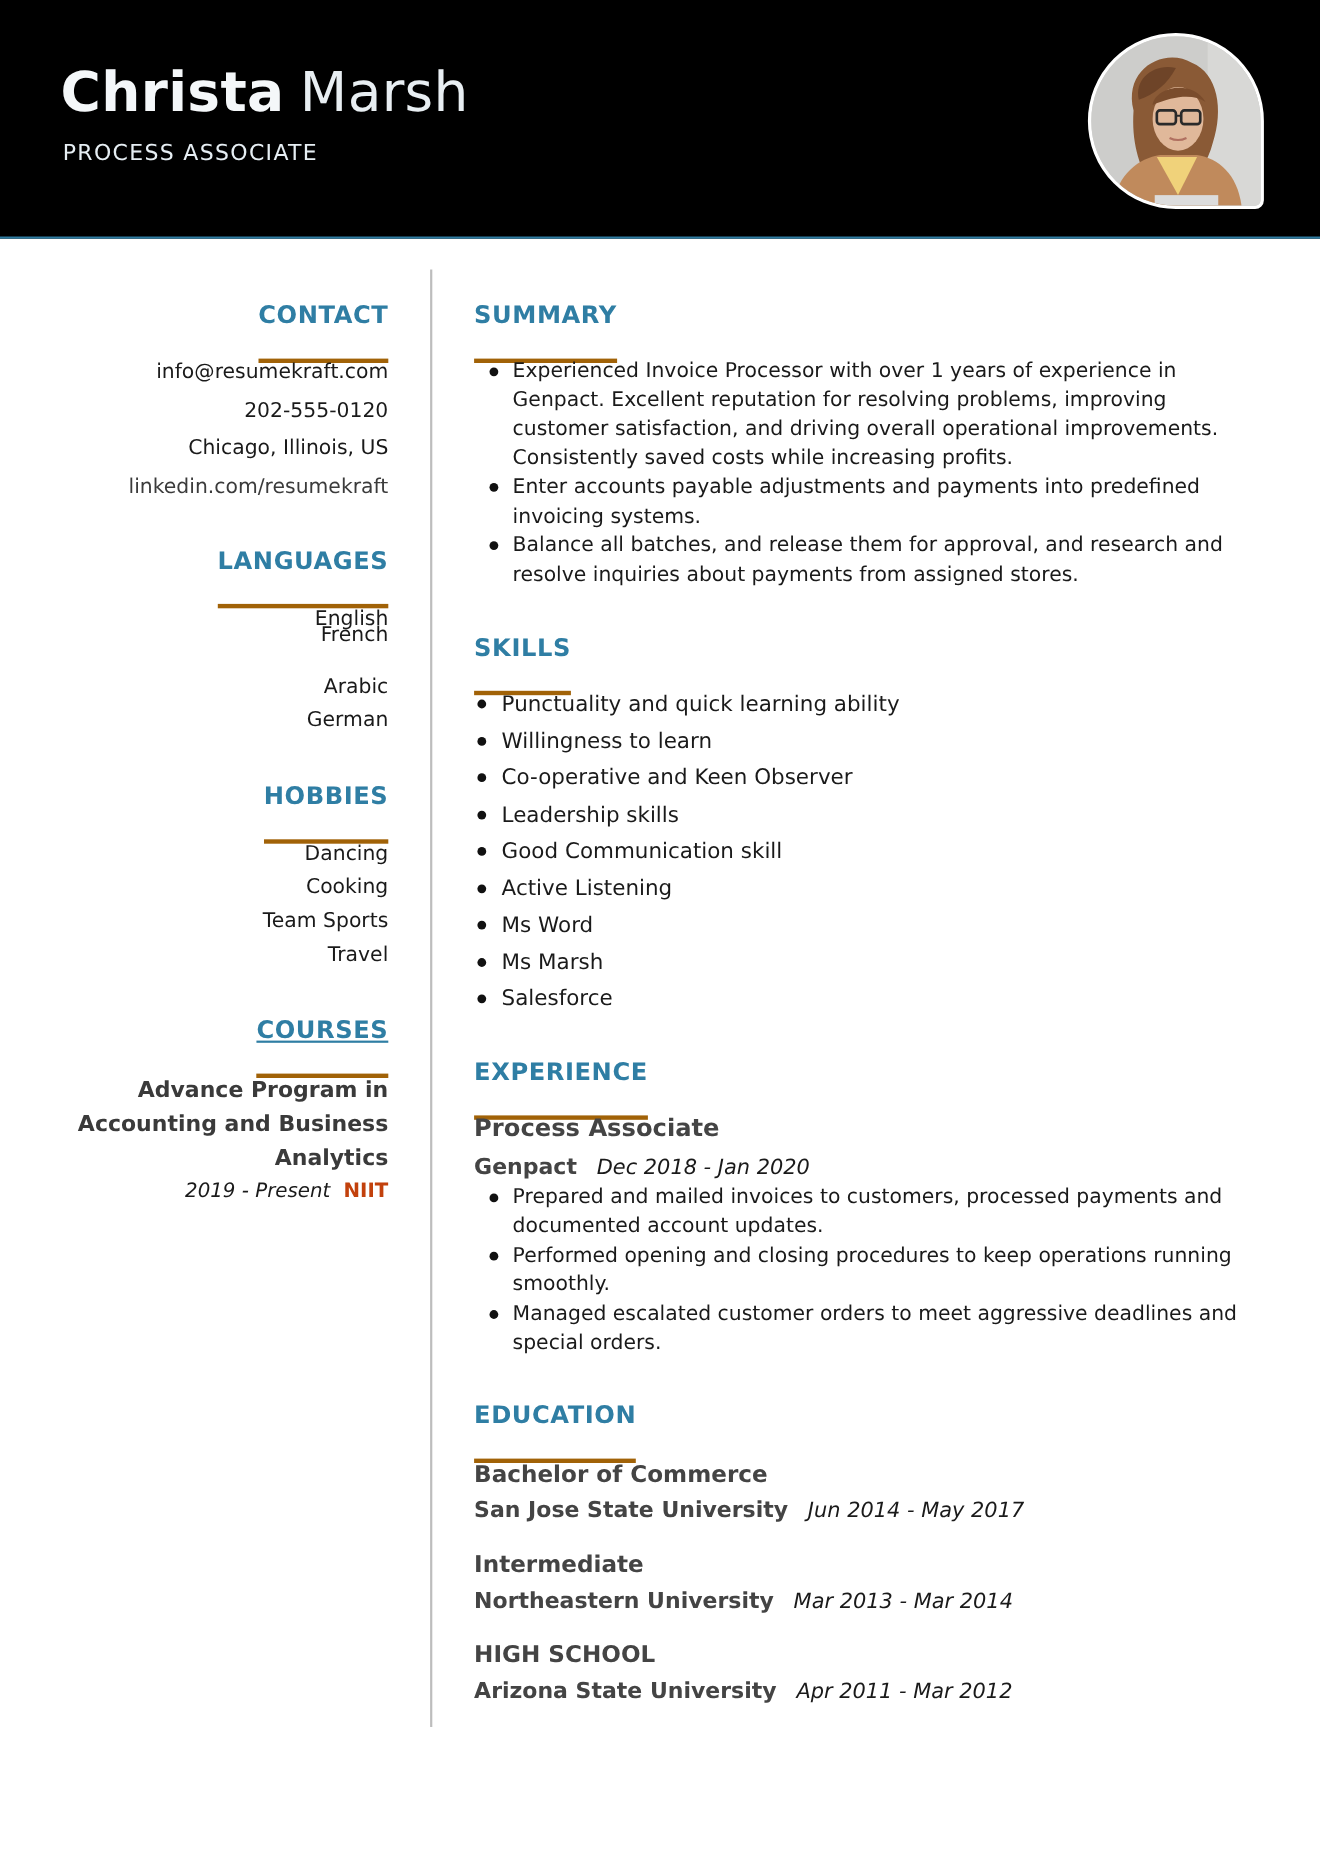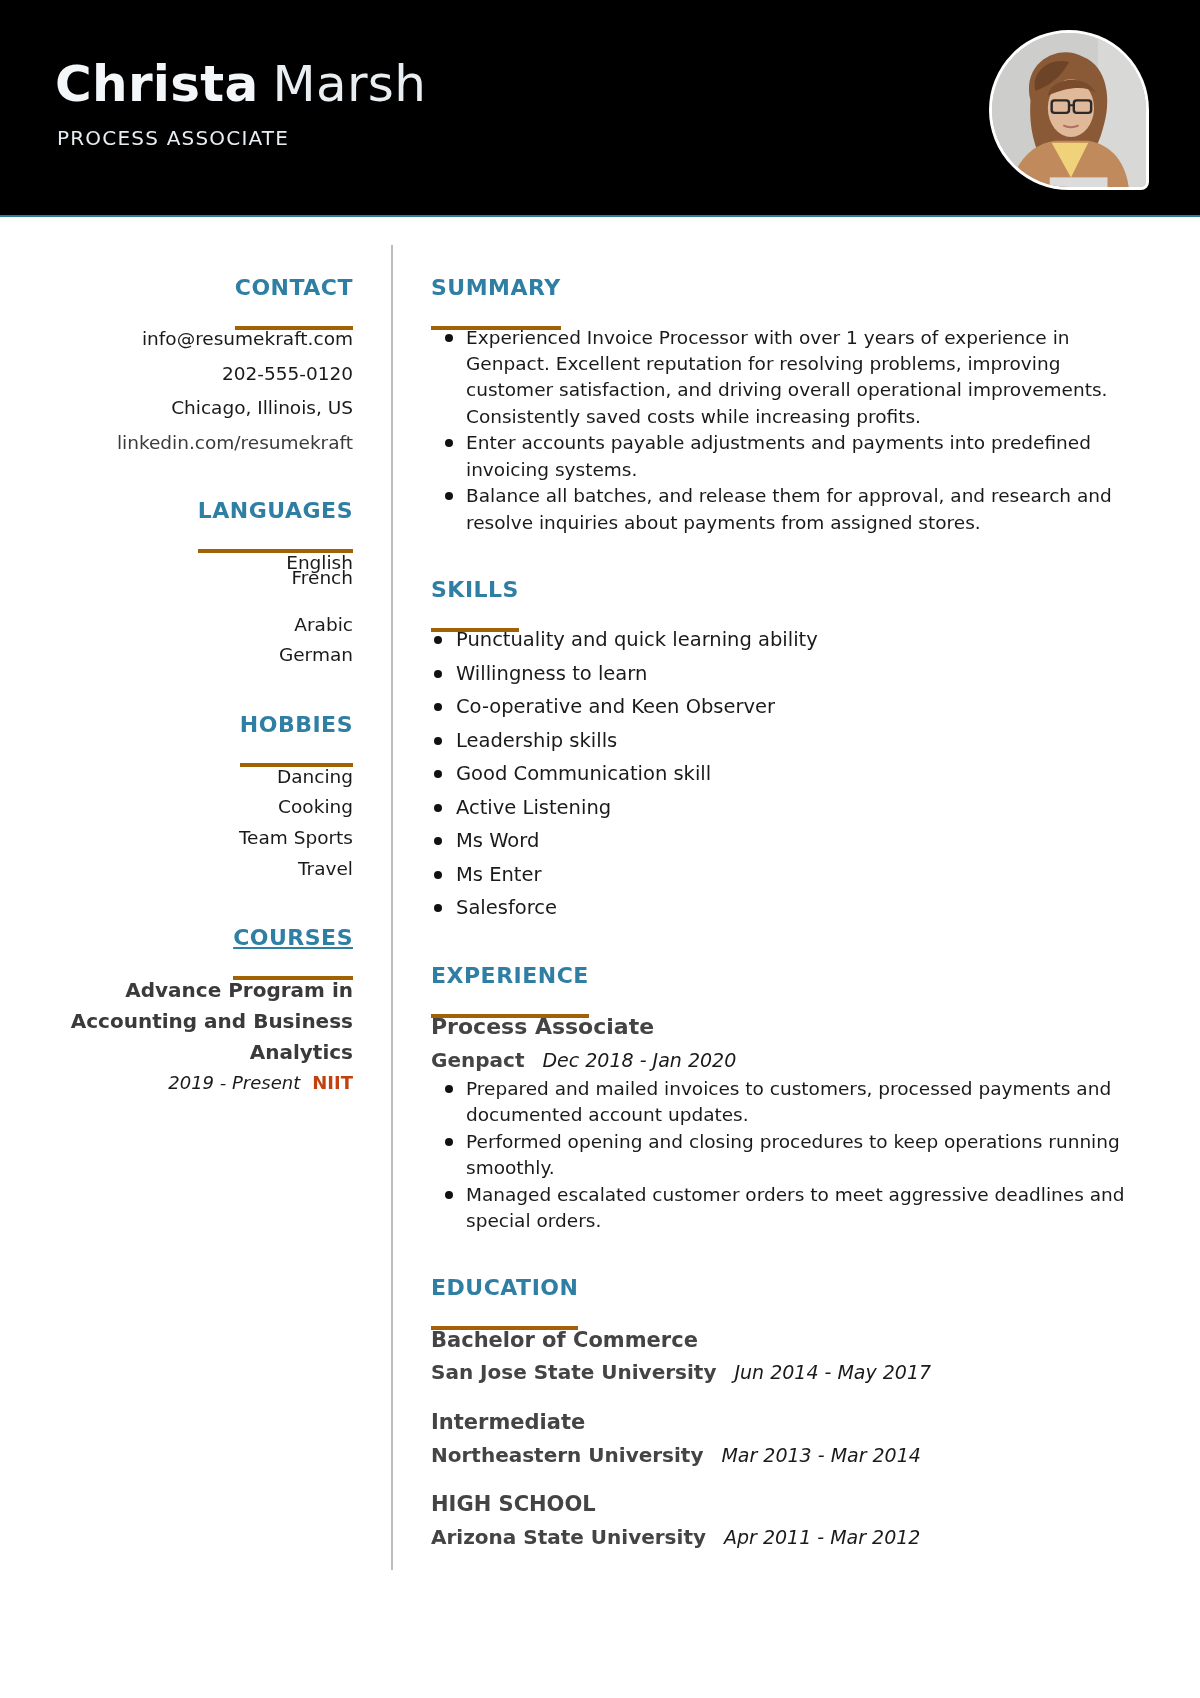--- a/index.html
+++ b/index.html
@@ -131,21 +131,21 @@
   <div class="skill" style="top:694px;">Co-operative and Keen Observer</div>
   <div class="bullet" style="left:3px; top:737px;"></div>
   <div class="skill" style="top:728px;">Leadership skills</div>
   <div class="bullet" style="left:3px; top:770px;"></div>
   <div class="skill" style="top:761px;">Good Communication skill</div>
   <div class="bullet" style="left:3px; top:804px;"></div>
   <div class="skill" style="top:795px;">Active Listening</div>
   <div class="bullet" style="left:3px; top:837px;"></div>
   <div class="skill" style="top:828px;">Ms Word</div>
   <div class="bullet" style="left:3px; top:871px;"></div>
-  <div class="skill" style="top:862px;">Ms Enter</div>
+  <div class="skill" style="top:862px;">Ms Marsh</div>
   <div class="bullet" style="left:3px; top:904px;"></div>
   <div class="skill" style="top:895px;">Salesforce</div>
 
   <div class="sec-head" style="top:962px;">EXPERIENCE</div>
   <div class="exp-role" style="top:1013px;">Process Associate</div>
   <div class="exp-meta" style="top:1046px;">
     <span class="org">Genpact</span><span class="date">Dec 2018 - Jan 2020</span>
   </div>
 
   <div class="bullet" style="left:14px; top:1085px;"></div>

